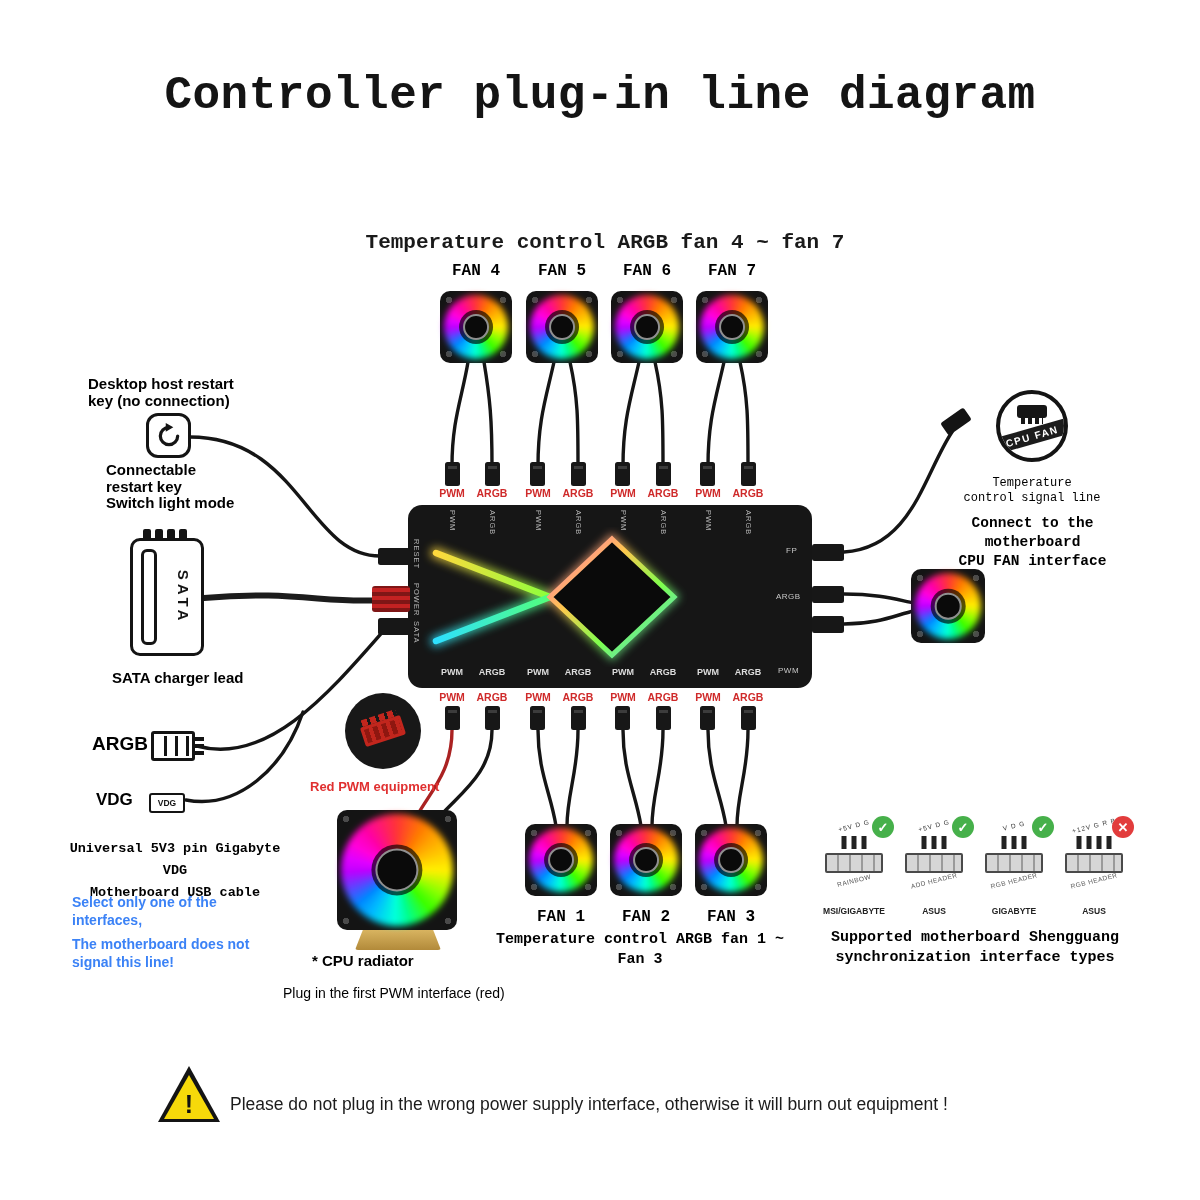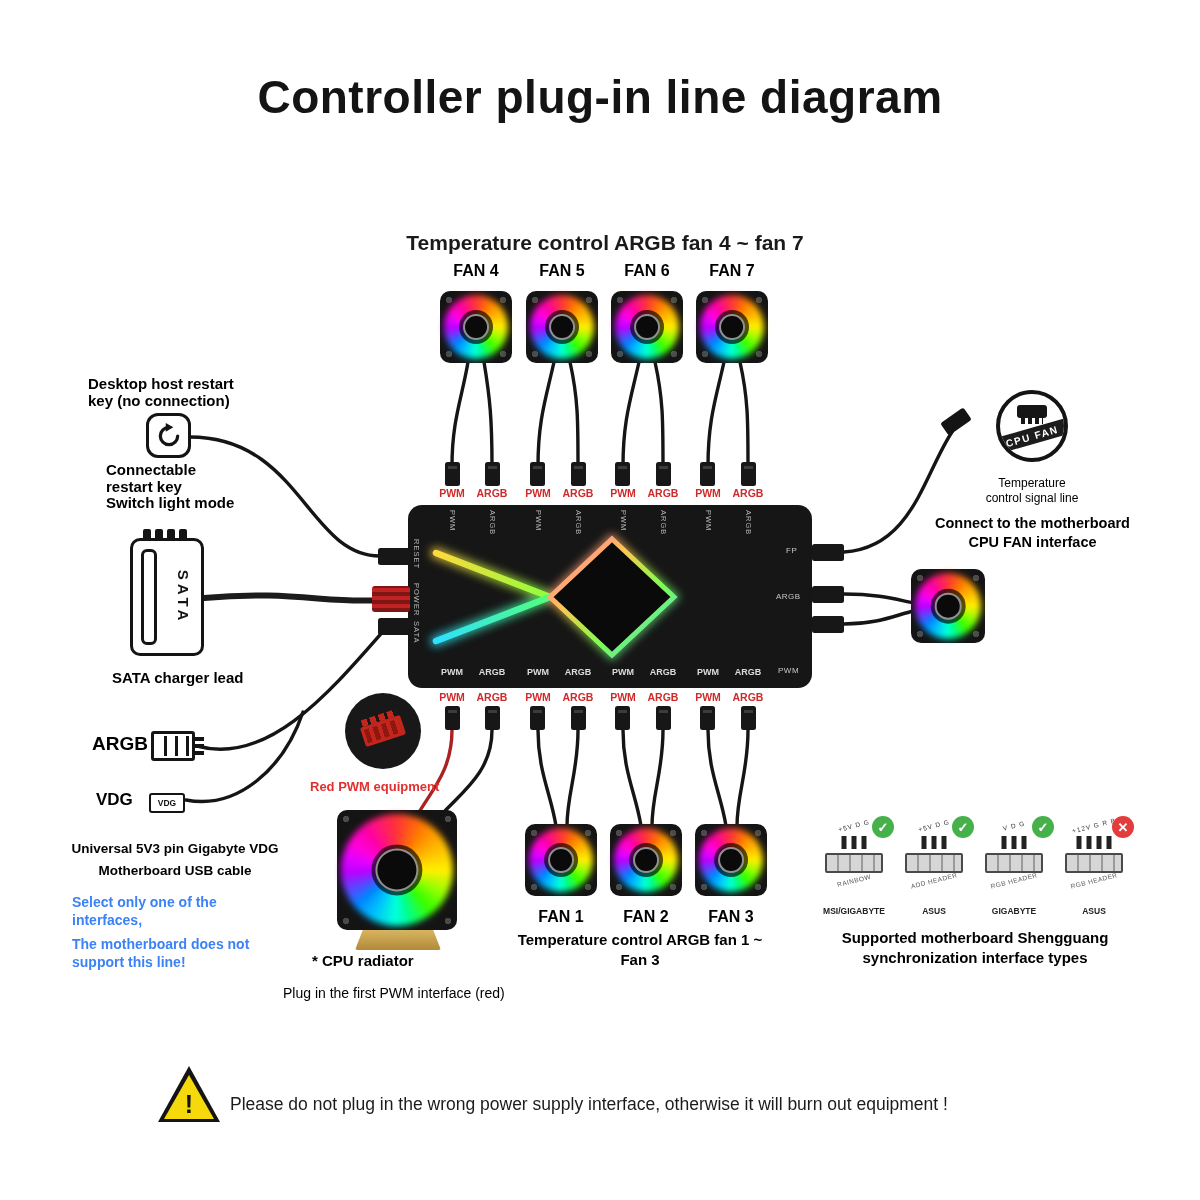--- a/index.html
+++ b/index.html
@@ -1,21 +1,21 @@
 <!DOCTYPE html>
 <html><head>
 <meta charset="utf-8">
 <style>
   * { box-sizing: border-box; margin: 0; padding: 0; }
   body { background: #fff; font-family: "Liberation Sans", sans-serif; }
   .canvas { position: relative; width: 1200px; height: 1200px; background: #fff; overflow: hidden; }
   .abs { position: absolute; }
   .pre { white-space: pre-line; }
   .bold { font-weight: bold; }
-  .center { text-align: center; }
+  .center { text-align: center; font-family: Liberation Mono, monospace; }
   .red-text { color: #3b82f6; }
 
   
   #wire-layer { position: absolute; inset: 0; z-index: 1; }
 
   
   .controller { position: absolute; left: 408px; top: 505px; width: 404px; height: 183px;
     background: #161616; border-radius: 14px; z-index: 2; }
   .edge-label-v { position: absolute; writing-mode: vertical-rl; font-size: 7.5px; color: #b5b5b5; letter-spacing: 1px; }
   .edge-label-h { position: absolute; font-size: 9px; font-weight: bold; color: #dcdcdc; width: 40px; text-align: center; }
@@ -327,21 +327,21 @@
   <div class="argb-conn"></div>
 
   <div class="abs bold" style="left:96px;top:790px;font-size:17px;z-index:4">VDG</div>
   <div class="vdg-chip">VDG</div>
 
   <div class="abs bold center pre" style="left:55px;top:838px;width:240px;font-size:13.5px;line-height:22px;z-index:4">Universal 5V3 pin Gigabyte VDG
 Motherboard USB cable</div>
   <div class="abs bold pre red-text" style="left:72px;top:893px;font-size:14px;line-height:18px;z-index:4">Select only one of the
 interfaces,</div>
   <div class="abs bold pre red-text" style="left:72px;top:935px;font-size:14px;line-height:18px;z-index:4">The motherboard does not
-support this line!</div>
+signal this line!</div>
 
   <div class="red-callout">
     <div class="rc-conn"></div>
   </div>
   <div class="abs bold" style="left:310px;top:779px;font-size:13px;color:#e03030;z-index:4">Red PWM equipment</div>
 
   <div class="fan fan-big" style="left:337px;top:810px">
     <div class="blades"></div>
     <div class="hub"></div>
   </div>

